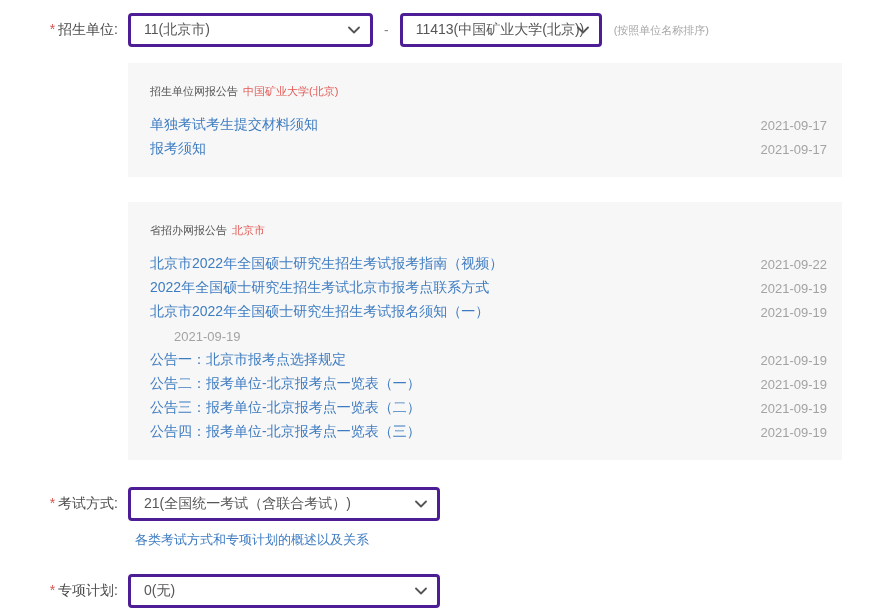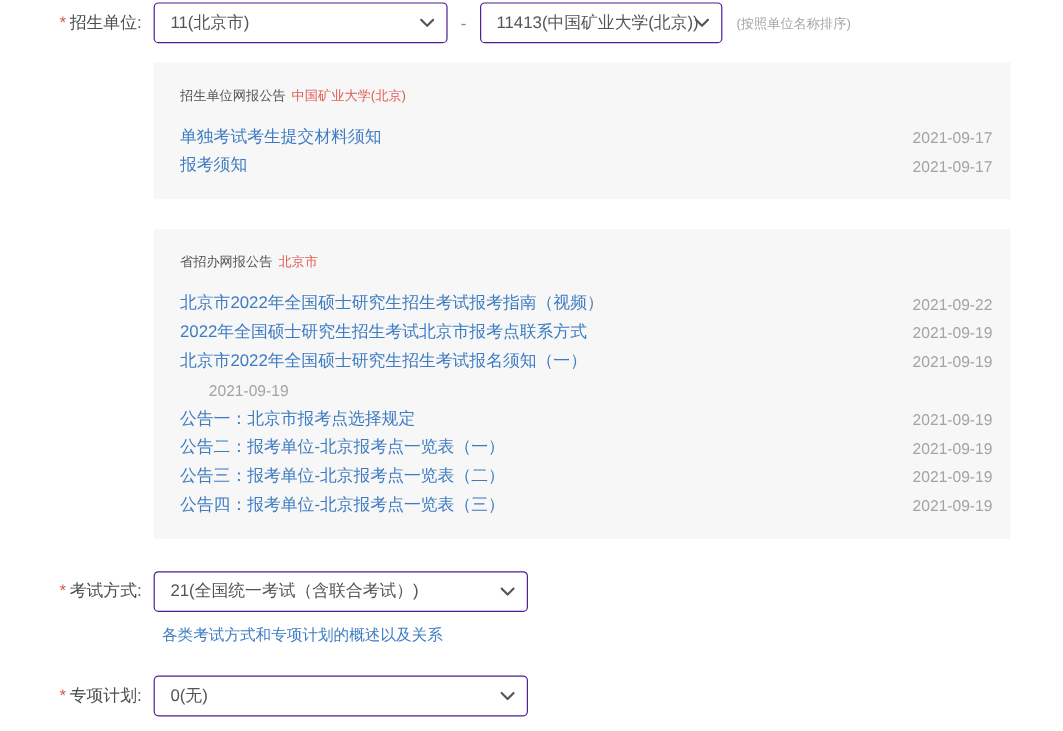--- a/index.html
+++ b/index.html
@@ -2,31 +2,31 @@
 <html><head>
 <meta charset="utf-8">
 <style>
   * { box-sizing: border-box; margin: 0; padding: 0; }
   html, body { background: #fff; }
   body {
     width: 886px; height: 609px; overflow: hidden;
     font-family: "Liberation Sans", "DejaVu Sans", sans-serif;
     color: #555;
   }
-  .page { padding-top: 2px; position: relative; }
+  .page { padding-top: 13px; position: relative; }
 
   .form-row { display: flex; align-items: center; }
   .form-label {
     width: 128px; text-align: right; padding-right: 10px;
     font-size: 14px; color: #4d4d4d; flex: none; white-space: nowrap;
   }
   .req { color: #d9534f; margin-right: 3px; font-size: 14px; }
 
   .select {
-    position: relative; height: 34px; border: 1px solid #4c1d95; border-radius: 4px;
+    position: relative; height: 34px; border: 3px solid #4c1d95; border-radius: 4px;
     background: #fff; display: flex; align-items: center;
     padding: 0 30px 0 13px; font-size: 14px; color: #555; cursor: pointer;
     white-space: nowrap;
   }
   .select .chev {
     position: absolute; right: 10px; top: 50%; transform: translateY(-50%);
     display: flex; align-items: center;
   }
   .sel-province { width: 245px; }
   .sel-unit { width: 202px; }

